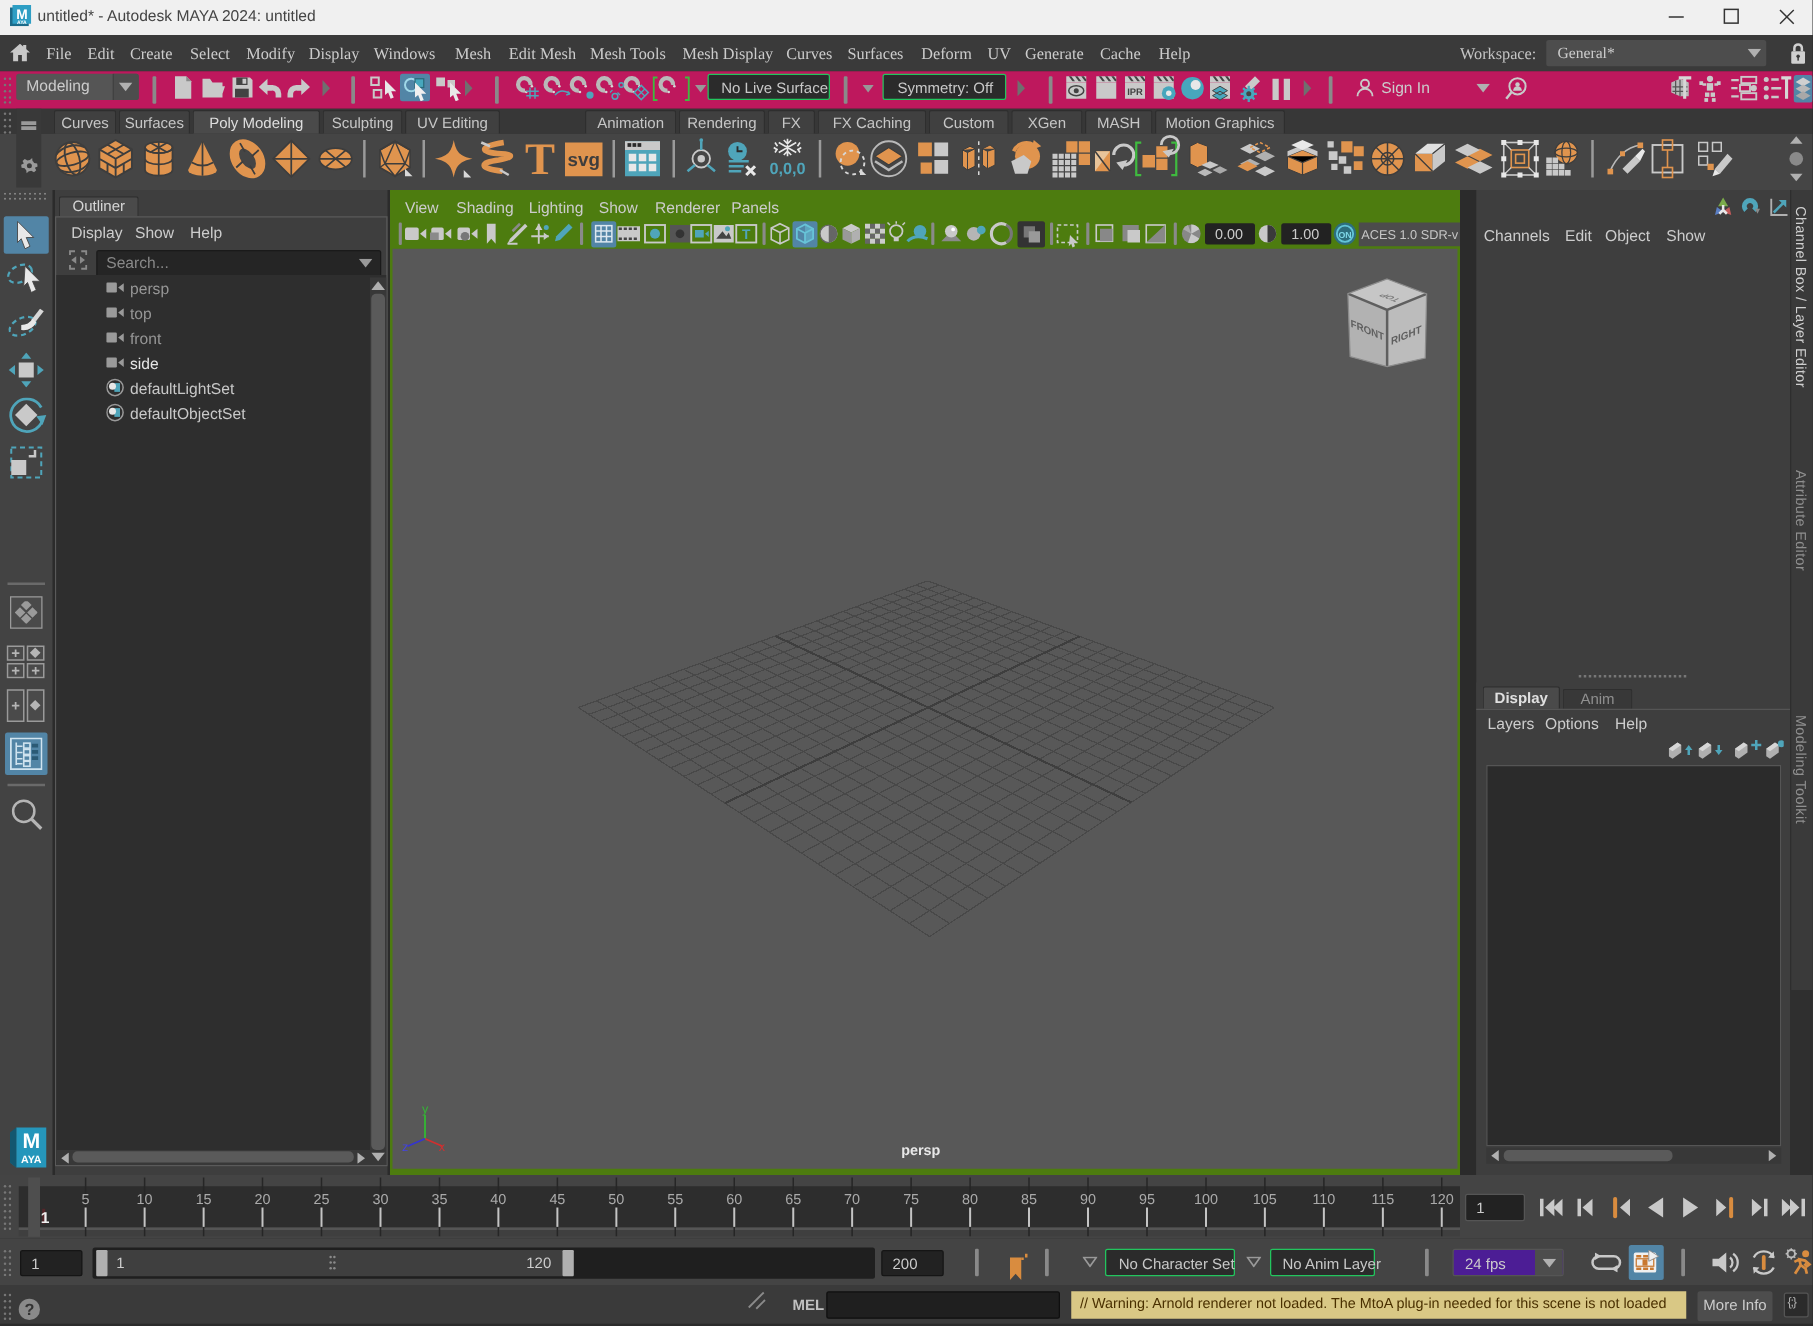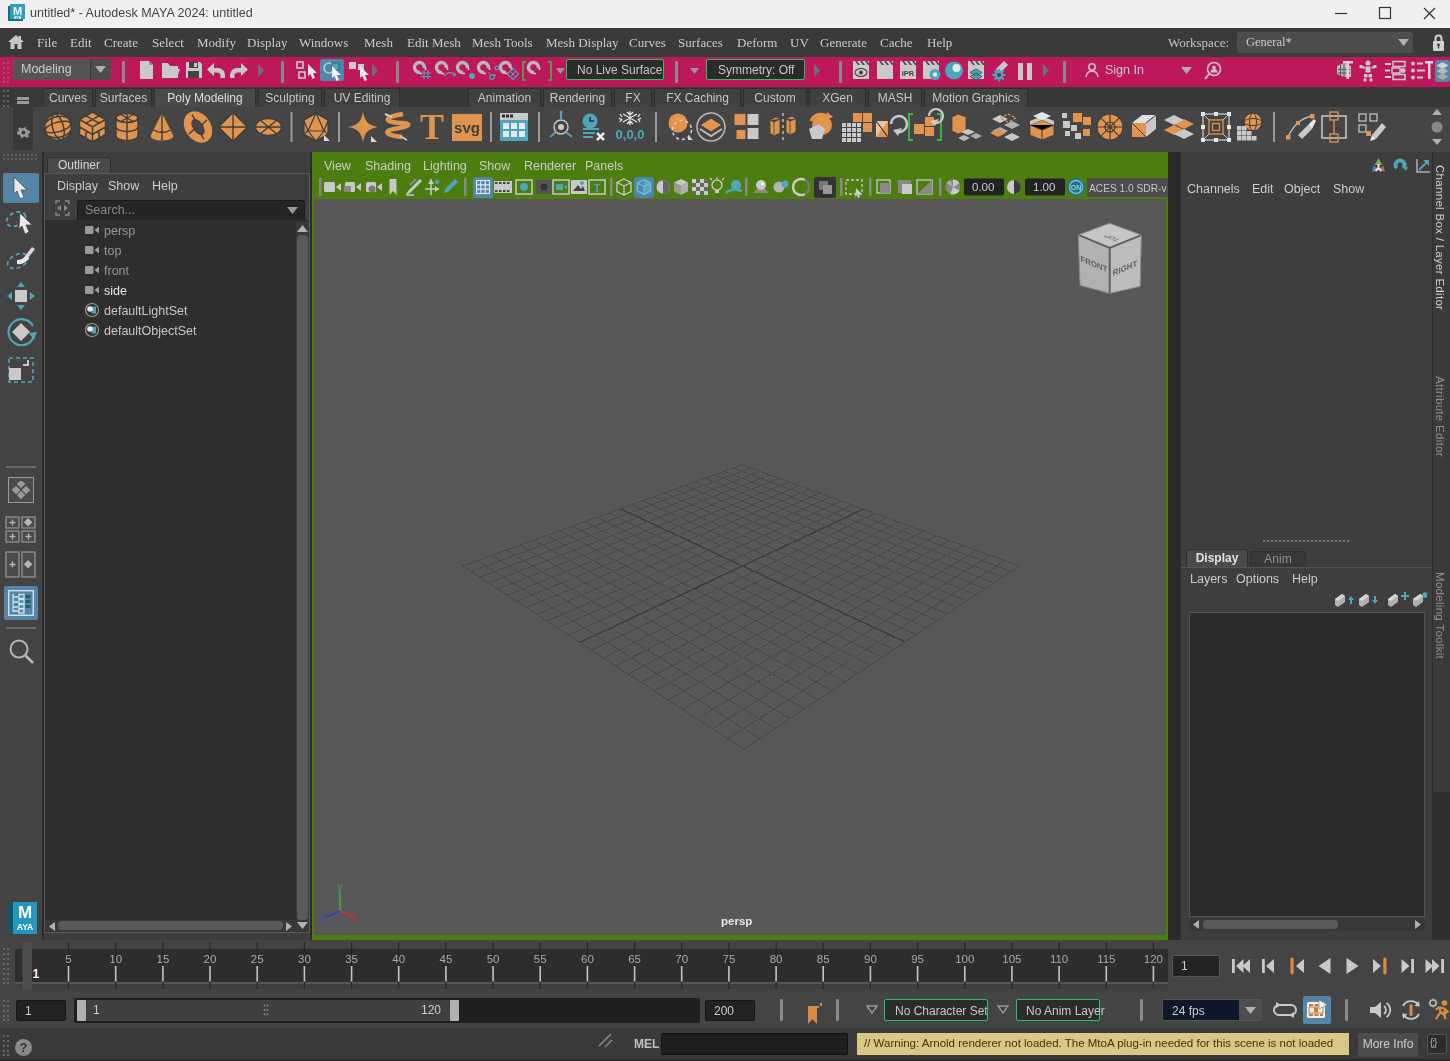--- a/index.html
+++ b/index.html
@@ -1328,21 +1328,21 @@
     <div class="field" style="left:884px;top:8px;width:104px;height:22px">
         <span style="position:absolute;left:10px;top:4px">No Character Set</span>
       </div>
     <svg class="abs" style="left:997px;top:14px" width="12" height="9">
         <path d="M1 1 L11 1 L6 8 Z" fill="none" stroke="#999" stroke-width="1.3"></path>
       </svg>
     <div class="field" style="left:1016px;top:8px;width:84px;height:22px">
         <span style="position:absolute;left:9px;top:4px">No Anim Layer</span>
       </div>
     <div class="grip" style="left:1140px;top:8px"></div>
-    <div class="abs" style="left:1162px;top:8px;width:100px;height:22px;background:#0f172a;border:1px solid #555;border-radius:2px">
+    <div class="abs" style="left:1162px;top:8px;width:89px;height:22px;background:#4c1d95;border:1px solid #555;border-radius:2px">
       <span style="position:absolute;left:9px;top:4px;font-size:12px;color:#ccc">24 fps</span>
       <div class="abs" style="right:0;top:0;width:22px;height:20px;background:#4d4d4d"></div>
       <svg class="abs" style="right:5px;top:7px" width="11" height="8">
           <path d="M0 0 L11 0 L5.5 7 Z" fill="#b0b0b0"></path>
         </svg>
     </div>
     <svg class="abs" style="left:1272px;top:11px" width="26" height="16" viewBox="0 0 26 16">
       <path d="M7 3 L19 3 A 5 5 0 0 1 19 13 L7 13 A 5 5 0 0 1 7 3" fill="none" stroke="#c9c9c9" stroke-width="2"></path>
       <path d="M4 0 L9 3 L4 6 Z" fill="#c9c9c9"></path>
         <path d="M22 10 L17 13 L22 16 Z" fill="#c9c9c9"></path>

